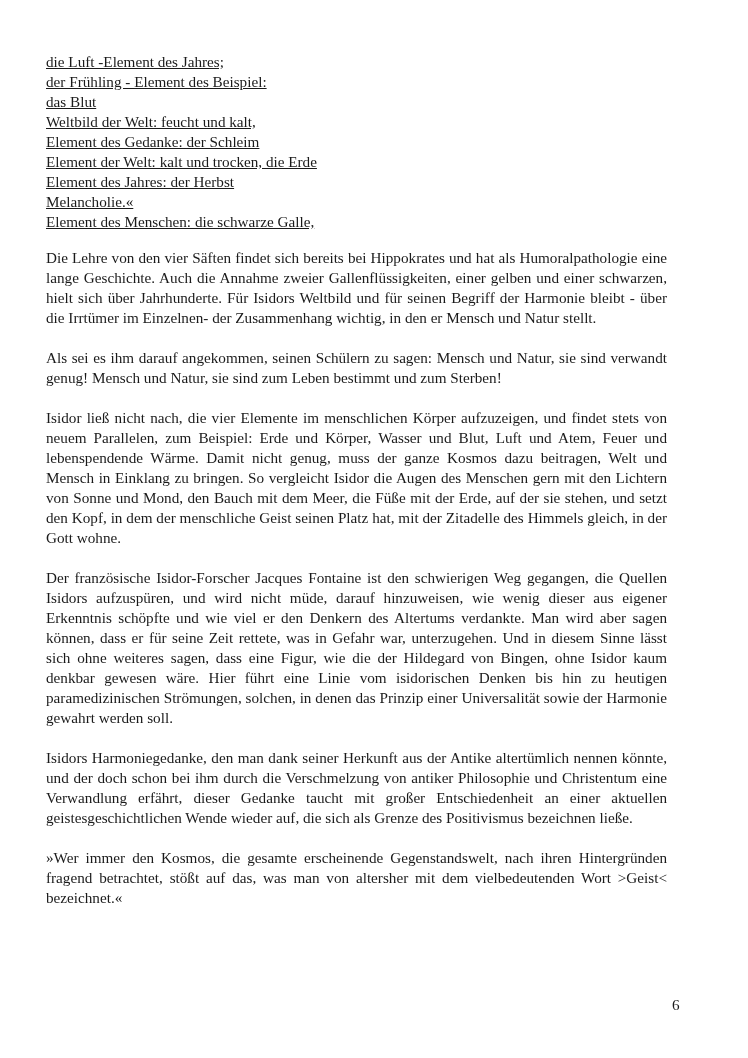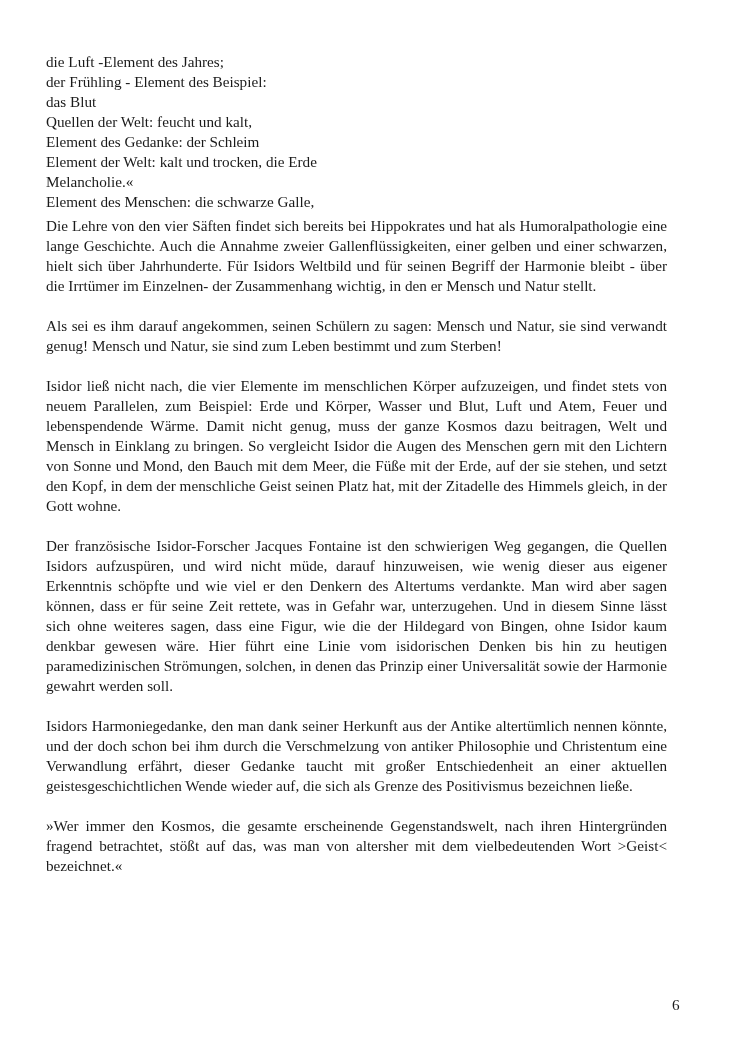--- a/index.html
+++ b/index.html
@@ -21,21 +21,22 @@
       top: 52px;
       width: 633px;
       font-size: 15.2px;
       line-height: 20px;
     }
     .verse-line {
       display: block;
       white-space: nowrap;
     }
     .verse {
-      margin: 0 0 4px 0;
+      margin: 0 0 16px 0;
+      text-decoration: underline;
     }
     .para {
       margin: 0 12px 20px 0;
       text-align: justify;
       hyphens: manual;
     }
     .page-number {
       position: absolute;
       left: 672px;
       top: 995px;
@@ -44,23 +45,24 @@
     }
   </style>
 </head>
 <body>
 
 <div class="page">
   <div class="verse">
     <span class="verse-line">die Luft -Element des Jahres;</span>
     <span class="verse-line">der Frühling - Element des Beispiel:</span>
     <span class="verse-line">das Blut</span>
-    <span class="verse-line">Quellen der Welt: feucht und kalt,</span>
+    <span class="verse-line">Weltbild der Welt: feucht und kalt,</span>
     <span class="verse-line">Element des Gedanke: der Schleim</span>
     <span class="verse-line">Element der Welt: kalt und trocken, die Erde</span>
+    <span class="verse-line">Element des Jahres: der Herbst</span>
     <span class="verse-line">Melancholie.«</span>
     <span class="verse-line">Element des Menschen: die schwarze Galle,</span>
   </div>
 
   <p class="para">Die Lehre von den vier Säften findet sich bereits bei Hippokrates und hat als Humoralpathologie eine lange Geschichte. Auch die Annahme zweier Gallenflüssigkeiten, einer gelben und einer schwarzen, hielt sich über Jahrhunderte. Für Isidors Weltbild und für seinen Begriff der Harmonie bleibt - über die Irrtümer im Einzelnen- der Zusammenhang wichtig, in den er Mensch und Natur stellt.</p>
   <p class="para">Als sei es ihm darauf angekommen, seinen Schülern zu sagen: Mensch und Natur, sie sind verwandt genug! Mensch und Natur, sie sind zum Leben bestimmt und zum Sterben!</p>
   <p class="para">Isidor ließ nicht nach, die vier Elemente im menschlichen Körper aufzuzeigen, und findet stets von neuem Parallelen, zum Beispiel: Erde und Körper, Wasser und Blut, Luft und Atem, Feuer und lebenspendende Wärme. Damit nicht genug, muss der ganze Kosmos dazu beitragen, Welt und Mensch in Einklang zu bringen. So vergleicht Isidor die Augen des Menschen gern mit den Lichtern von Sonne und Mond, den Bauch mit dem Meer, die Füße mit der Erde, auf der sie stehen, und setzt den Kopf, in dem der menschliche Geist seinen Platz hat, mit der Zitadelle des Himmels gleich, in der Gott wohne.</p>
   <p class="para">Der französische Isidor-Forscher Jacques Fontaine ist den schwierigen Weg gegangen, die Quellen Isidors aufzuspüren, und wird nicht müde, darauf hinzuweisen, wie wenig dieser aus eigener Erkenntnis schöpfte und wie viel er den Denkern des Altertums verdankte. Man wird aber sagen können, dass er für seine Zeit rettete, was in Gefahr war, unterzugehen. Und in diesem Sinne lässt sich ohne weiteres sagen, dass eine Figur, wie die der Hildegard von Bingen, ohne Isidor kaum denkbar gewesen wäre. Hier führt eine Linie vom isidorischen Denken bis hin zu heutigen paramedizinischen Strömungen, solchen, in denen das Prinzip einer Universalität sowie der Har­monie gewahrt werden soll.</p>
   <p class="para">Isidors Harmoniegedanke, den man dank seiner Herkunft aus der Antike altertümlich nennen könnte, und der doch schon bei ihm durch die Verschmelzung von antiker Philosophie und Christentum eine Verwandlung erfährt, dieser Gedanke taucht mit großer Entschiedenheit an einer aktuellen geistesgeschichtlichen Wende wieder auf, die sich als Grenze des Positivismus bezeichnen ließe.</p>
   <p class="para">»Wer immer den Kosmos, die gesamte erscheinende Gegenstandswelt, nach ihren Hintergründen fragend betrachtet, stößt auf das, was man von altersher mit dem vielbedeutenden Wort &gt;Geist&lt; bezeichnet.«</p>

